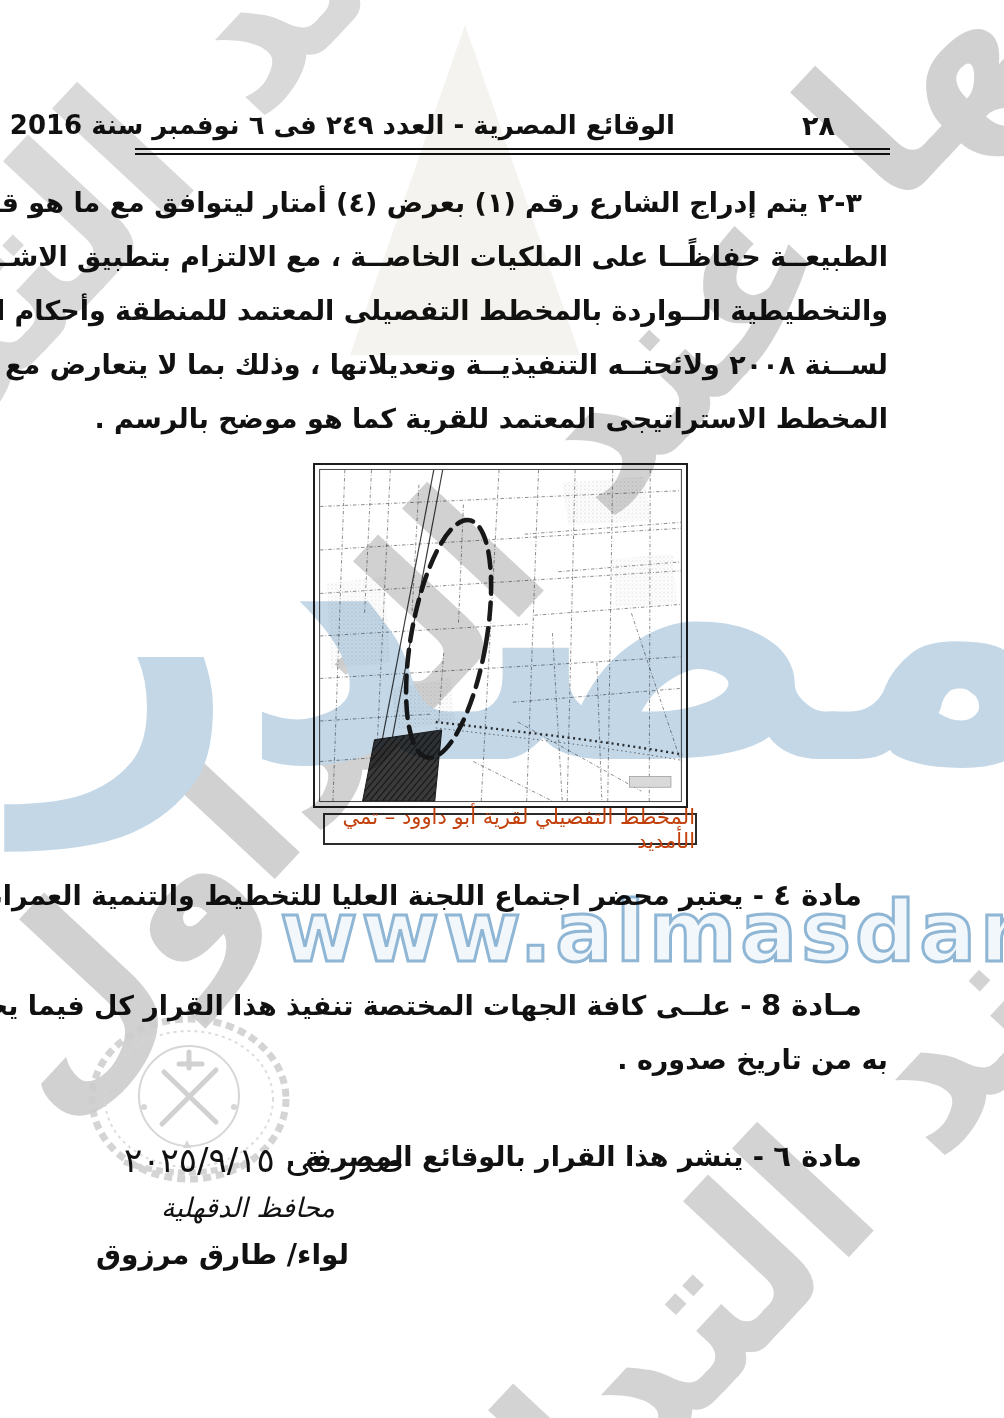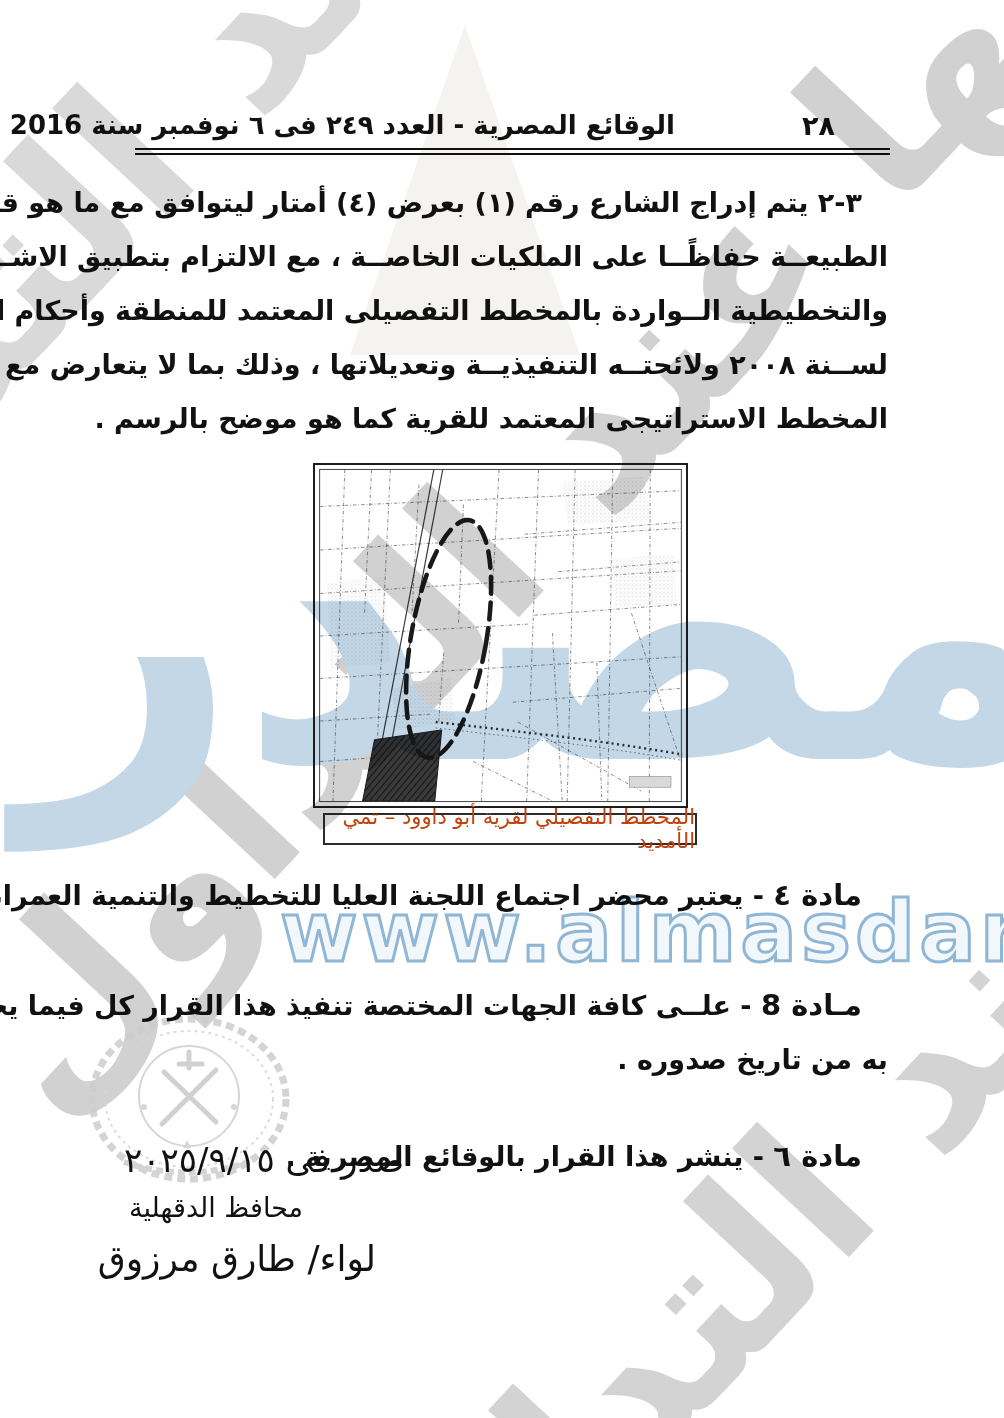--- a/index.html
+++ b/index.html
@@ -47,24 +47,24 @@
   .issued{
     position:absolute;top:1140px;left:124px;width:764px;
     text-align:left;font-size:34px;white-space:nowrap;
   }
   .sig-title{
     position:absolute;top:1192px;left:655px;width:240px;right:auto;
     text-align:center;font-size:27px;white-space:nowrap;
   }
   .sig-name{
     position:absolute;top:1238px;left:638px;width:280px;
-    text-align:right;font-size:36px;font-weight:normal;white-space:nowrap;
-  }
-  
-  .sig-title{left:auto;right:668px;}
+    text-align:left;font-size:28px;font-weight:bold;white-space:nowrap;
+  }
+  
+  .sig-title{left:auto;right:636px;font-style:italic;}
   .sig-name{left:auto;right:628px;}
   
   .wm{
     position:absolute;inset:0;pointer-events:none;z-index:5;
     mix-blend-mode:multiply;
   }
   .wm-tri{
     position:absolute;left:350px;top:25px;width:0;height:0;
     border-left:115px solid transparent;border-right:115px solid transparent;
     border-bottom:330px solid #f4f2ed;opacity:.9;

